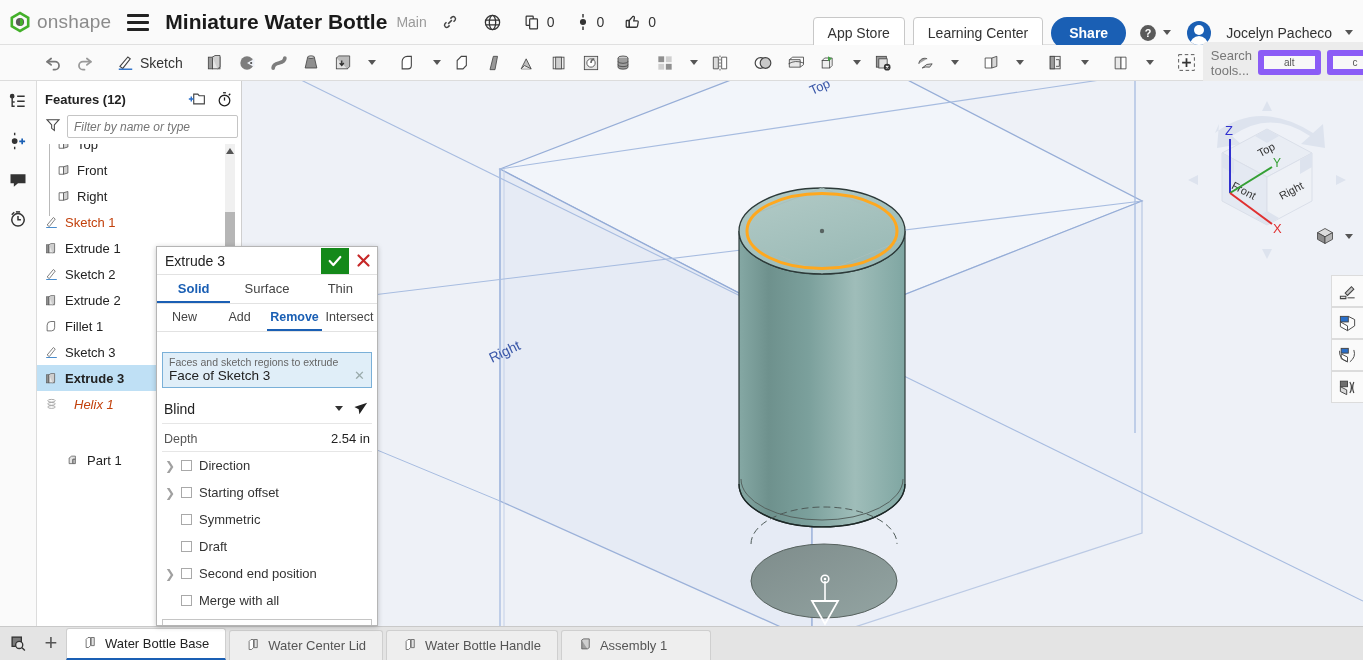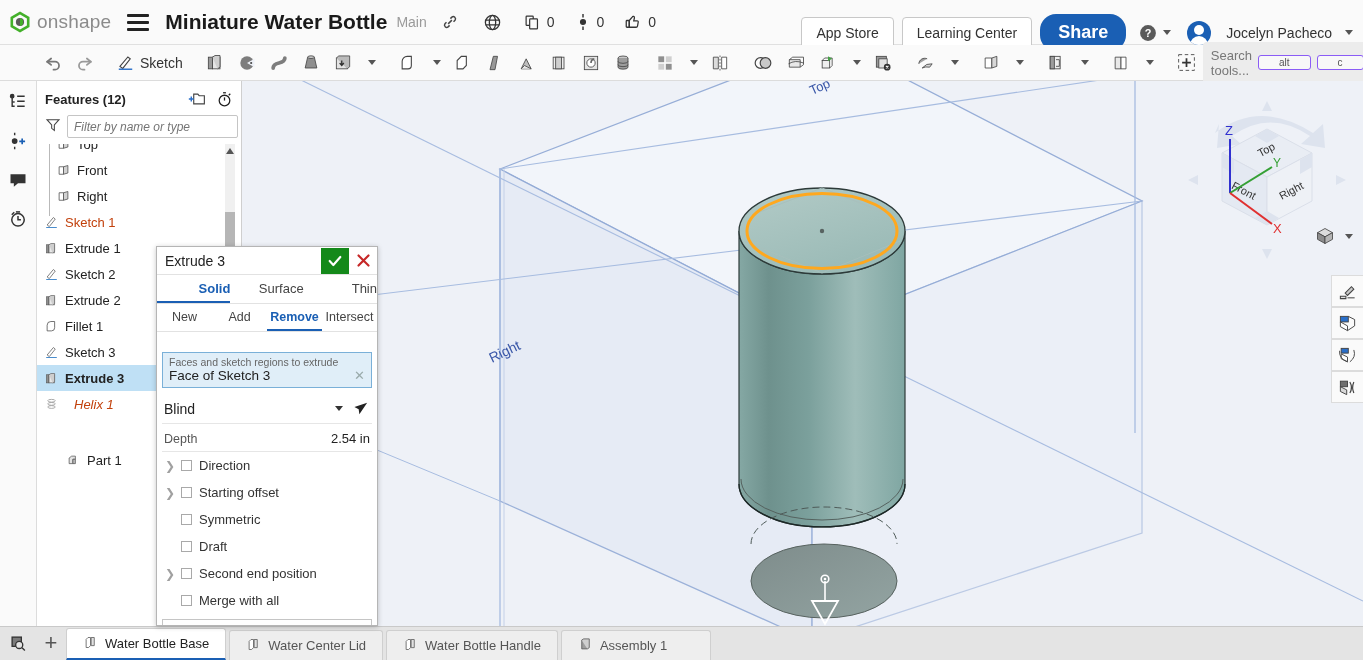--- a/index.html
+++ b/index.html
@@ -26,21 +26,21 @@
   .ico-btn { margin-left: 14px; display:flex; align-items:center; cursor: pointer; }
   .counter { font-size: 14px; color: #333; margin-left: 6px; }
   .topbar-right { margin-left: auto; display: flex; align-items: center; padding-right: 10px; gap: 8px; margin-top: 21px;}
   .btn-outline {
     border: 1px solid #c8c8c8; background: #fff; border-radius: 4px;
     font-size: 14px; color: #333; padding: 7px 14px; cursor: pointer;
     font-family: "Liberation Sans", sans-serif;
   }
   .btn-share {
     background: #1a5fb4; color: #fff; border: none; border-radius: 16px;
-    font-size: 18px; font-weight: bold; padding: 8px 18px; cursor: pointer;
+    font-size: 14px; font-weight: bold; padding: 8px 18px; cursor: pointer;
     font-family: "Liberation Sans", sans-serif;
   }
   .help-wrap { display:flex; align-items:center; margin-left: 4px; cursor:pointer;}
   .caret-dn { width:0;height:0;border-left:4px solid transparent;border-right:4px solid transparent;border-top:5px solid #555; margin-left:5px;}
   .avatar {
     width: 24px; height: 24px; border-radius: 50%; background: #1a5fb4;
     margin-left: 8px; position: relative; overflow:hidden;
   }
   .avatar::after{content:"";position:absolute;width:10px;height:10px;border-radius:50%;background:#fff;left:7px;top:4px;}
   .avatar::before{content:"";position:absolute;width:18px;height:12px;border-radius:9px 9px 0 0;background:#fff;left:3px;top:15px;}
@@ -54,21 +54,21 @@
   }
   .tb-item { display:flex; align-items:center; height:30px; padding: 0 6px; cursor:pointer; }
   .tb-sep { width: 1px; height: 22px; background: #d4d4d4; margin: 0 5px; }
   .tb-label { font-size: 14px; color: #333; margin-left: 5px; }
   .tb-caret { width:0;height:0;border-left:4px solid transparent;border-right:4px solid transparent;border-top:5px solid #555; margin-left:3px; }
   .search-box {
     margin-left: auto; margin-right: 12px; background: #ececec; border-radius: 4px;
     padding: 6px 8px; display:flex; align-items:center; gap:6px; cursor: text;
   }
   .search-ph { font-size: 13px; color: #777; }
-  .kbd { font-size: 10px; color: #555; border: 1px solid #8b5cf6; background:#f8f8f8; border-radius:3px; padding: 1px 20px; }
+  .kbd { font-size: 10px; color: #555; border: 6px solid #8b5cf6; background:#f8f8f8; border-radius:3px; padding: 1px 20px; }
 
   
   .rail {
     position: absolute; top: 81px; left: 0; width: 37px; bottom: 34px;
     background: #fafafa; border-right: 1px solid #dcdcdc;
     display: flex; flex-direction: column; align-items: center; padding-top: 9px; gap: 15px;
   }
   .rail-ico { width: 24px; height: 24px; display:flex; align-items:center; justify-content:center; cursor:pointer;}
 
   
@@ -120,21 +120,21 @@
   }
   .dlg-head { display:flex; align-items:center; height: 28px; border-bottom:1px solid #e2e2e2; }
   .dlg-title { font-size: 14px; color: #222; padding-left: 8px; }
   .dlg-ok {
     margin-left:auto; width: 28px; height: 26px; background: #14891a;
     display:flex; align-items:center; justify-content:center; cursor:pointer;
   }
   .dlg-x { width: 28px; height: 26px; display:flex; align-items:center; justify-content:center; cursor:pointer;}
   .dlg-tabs { display:flex; border-bottom: 1px solid #e2e2e2; }
   .dlg-tab {
-    flex:1; text-align:right; font-size: 13px; color: #444; padding: 6px 0 5px; cursor:pointer;
+    flex:1; text-align:center; font-size: 13px; color: #444; padding: 6px 0 5px; cursor:pointer;
     border-bottom: 2px solid transparent;
   }
   .dlg-tab.active { color: #1a5fb4; border-bottom-color: #1a5fb4; font-weight:600;}
   .dlg-tabs2 { display:flex; border-bottom: 1px solid #e2e2e2; }
   .dlg-tab2 { flex:1; text-align:center; font-size:12.5px; color:#444; padding: 6px 0 5px; cursor:pointer; border-bottom:2px solid transparent;}
   .dlg-tab2.active { color:#1a5fb4; border-bottom-color:#1a5fb4; font-weight:600;}
   .sel-box {
     margin: 20px 5px 0 5px; border: 1px solid #7ab0d8; background: #e0eef8; padding: 3px 6px 4px 6px;
   }
   .sel-label { font-size: 10.5px; color: #666; }

